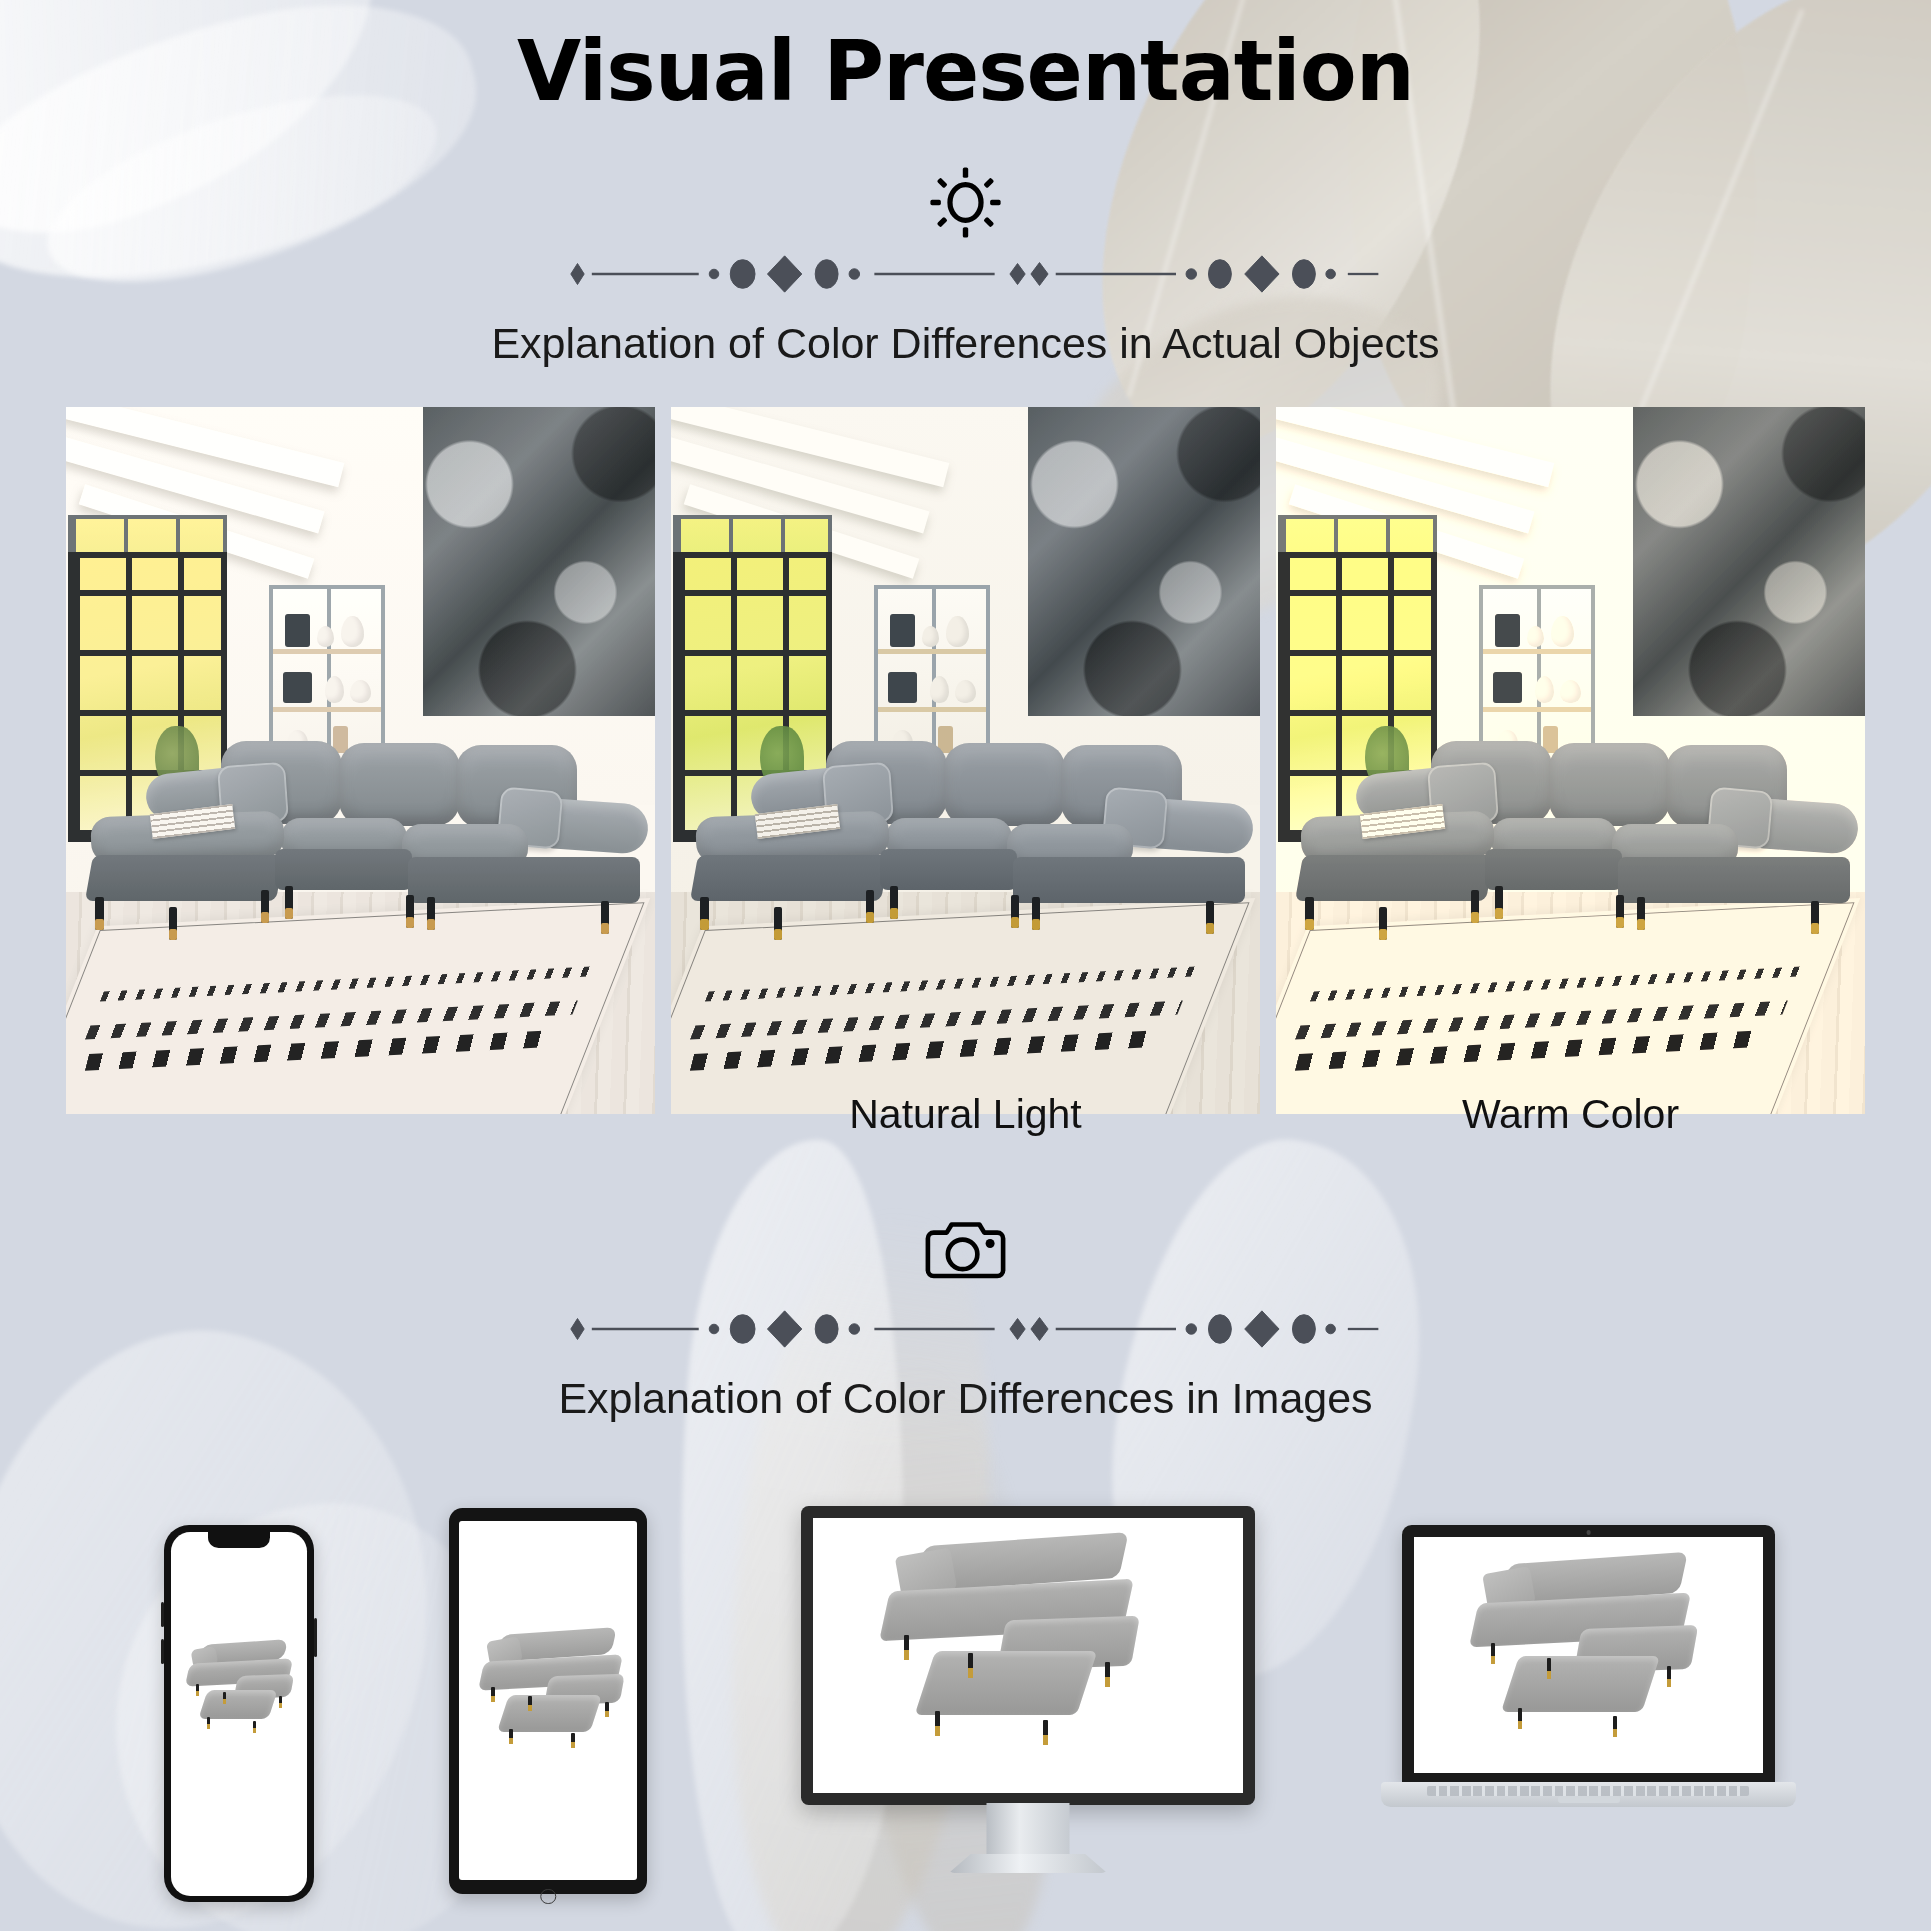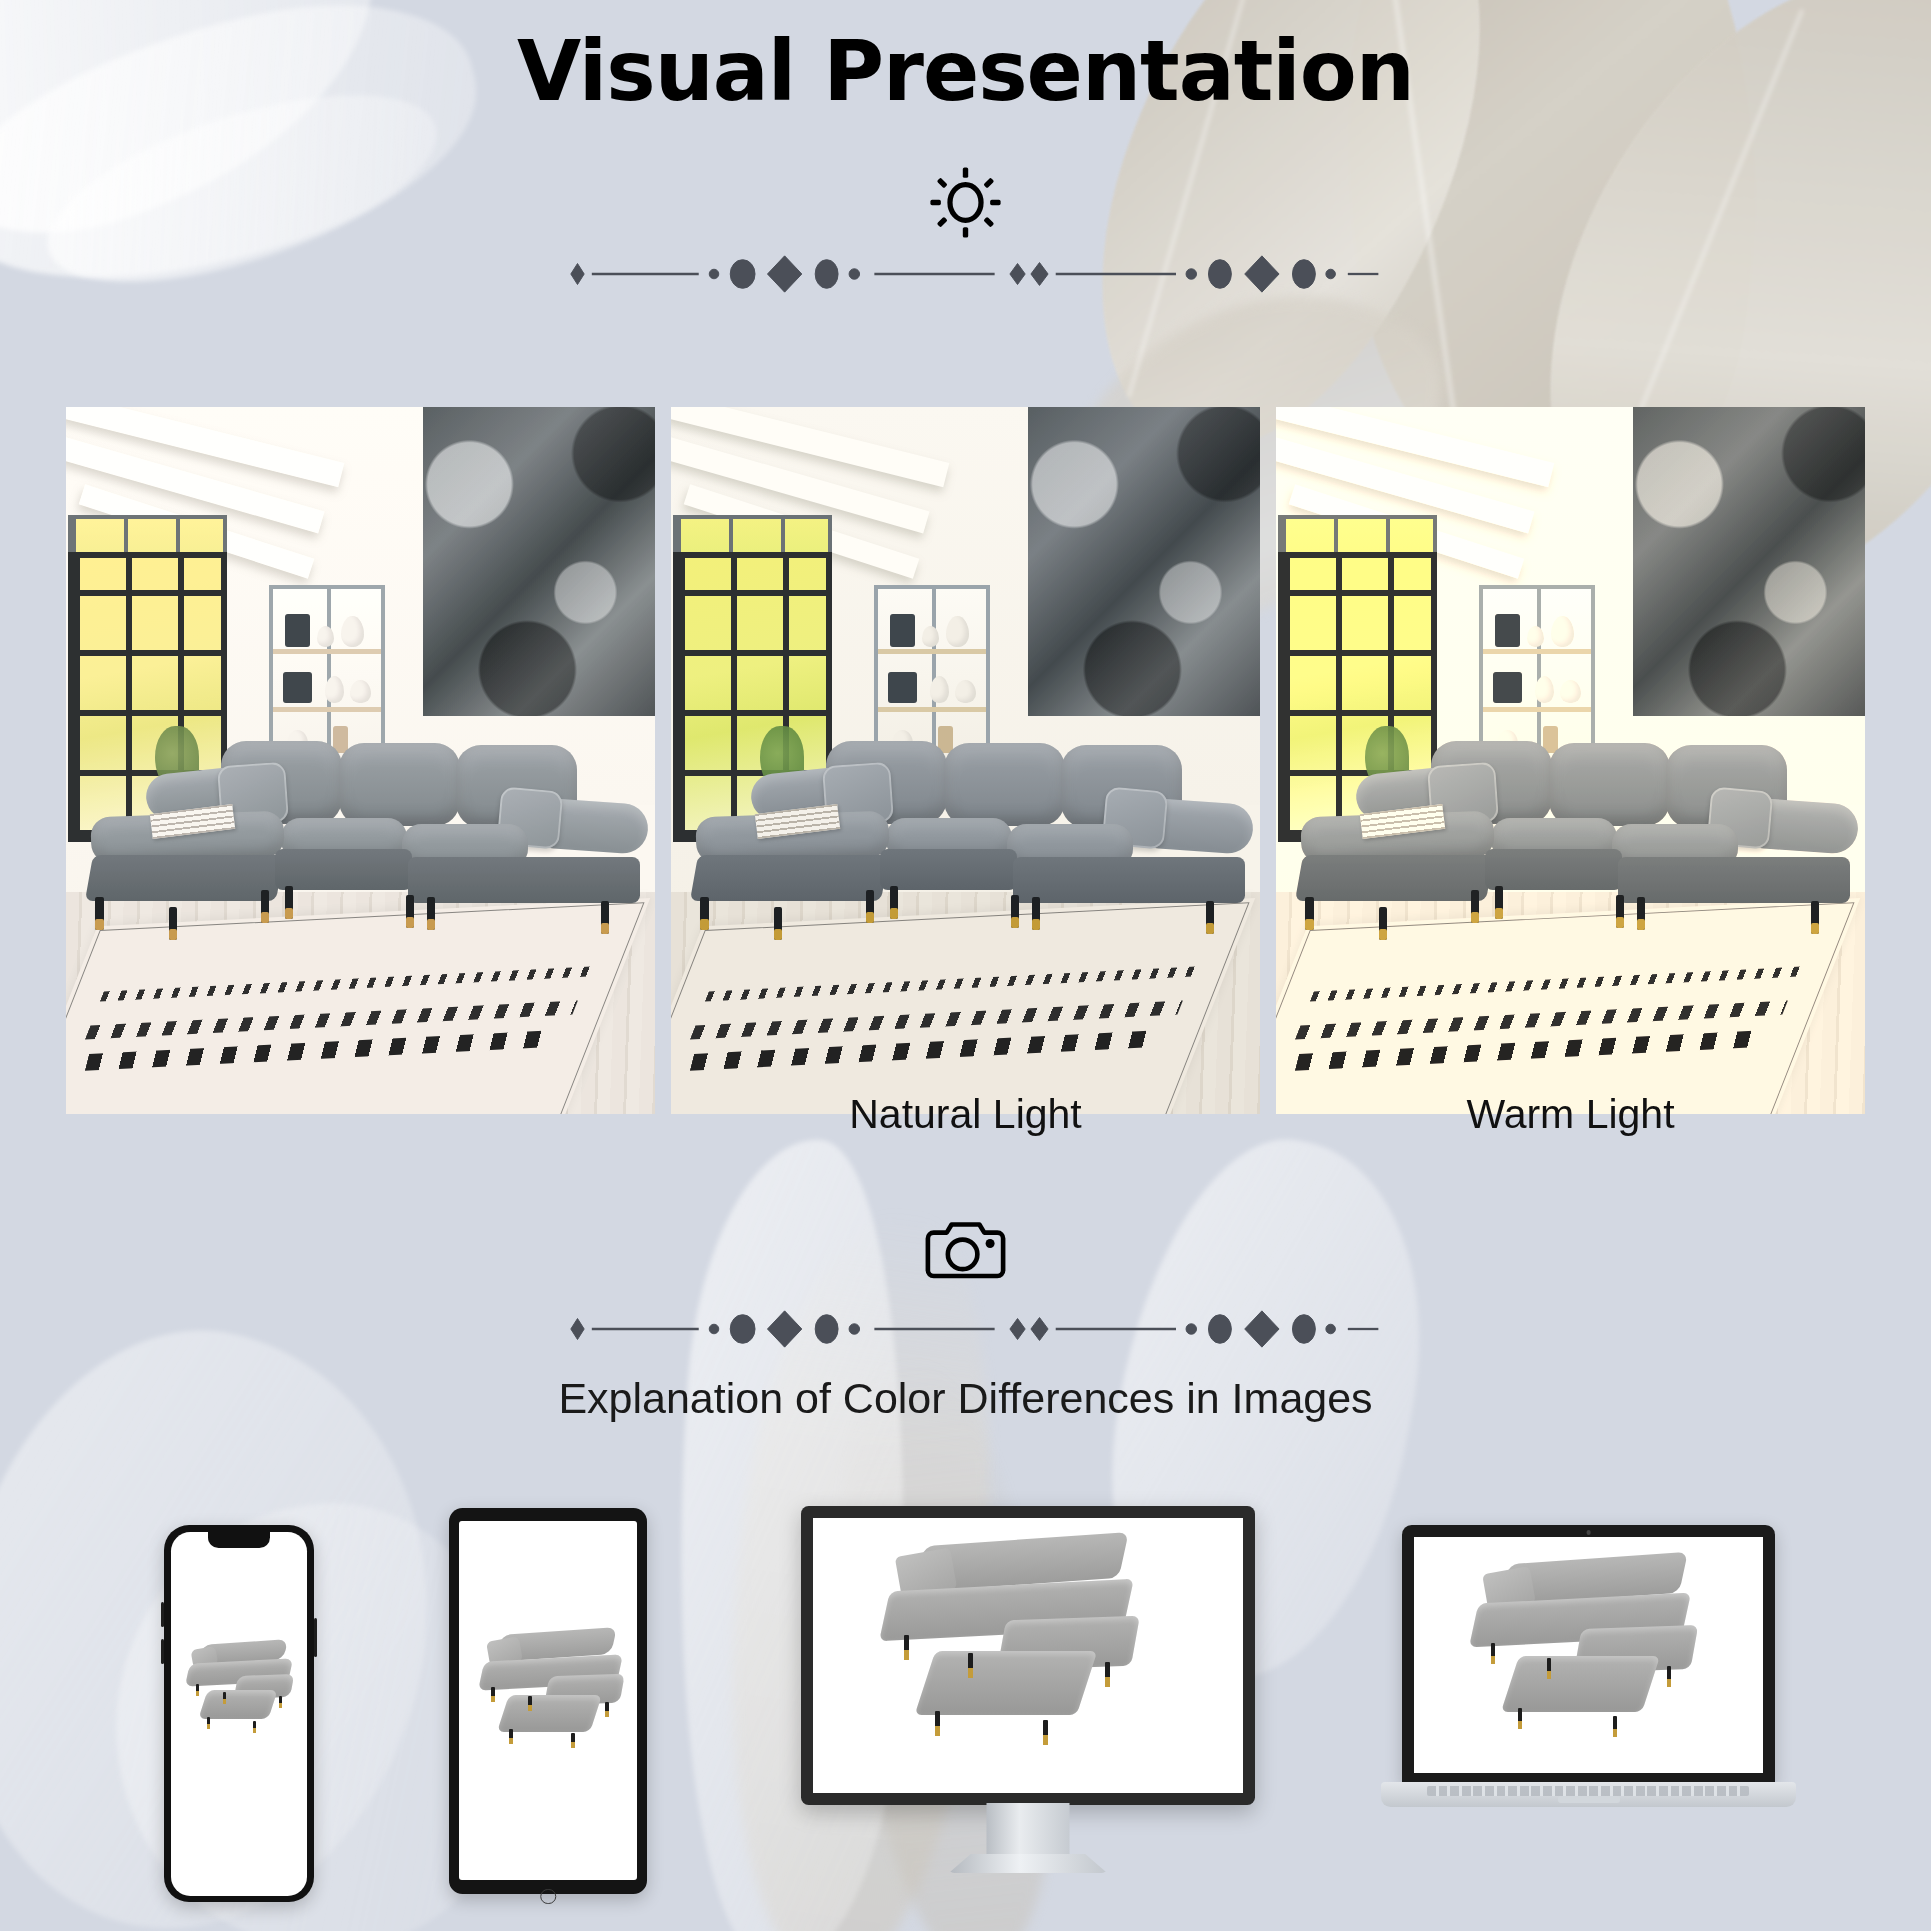--- a/index.html
+++ b/index.html
@@ -257,20 +257,21 @@
           <circle cx="676" cy="22" r="5.5"></circle>
           <ellipse cx="706" cy="22" rx="12" ry="15"></ellipse>
           <path d="M732 22 l18 -19 18 19 -18 19 z"></path>
           <ellipse cx="794" cy="22" rx="12" ry="15"></ellipse>
           <circle cx="822" cy="22" r="5"></circle>
           <line x1="840" y1="22" x2="872" y2="22" stroke-width="2.4"></line>
         </g>
       </svg>
     </div>
 
+    <div class="subhead subhead1">Explanation of Color Differences in Actual Objects</div>
 
     <div class="panels">
 
       <div class="panel p1">
         <div class="scene">
           <div class="wall"></div>
           <div class="ceilbeam" style="left:-39px;top:17.4px;width:319px;height:25px;transform:rotate(14deg);"></div>
           <div class="ceilbeam" style="left:-29px;top:64px;width:290px;height:23px;transform:rotate(16deg);"></div>
           <div class="ceilbeam" style="left:9.7px;top:114px;width:241px;height:21px;transform:rotate(18deg);"></div>
           <div class="stonewall"></div>
@@ -437,21 +438,21 @@
             <div class="leg" style="left:330px;top:154px;"></div>
             <div class="leg" style="left:351px;top:156px;"></div>
             <div class="leg" style="left:525px;top:160px;"></div>
           </div>
         </div>
       </div>
     </div>
 
     <div class="labels">
       <div class="lbl l2">Natural Light</div>
-      <div class="lbl l3">Warm Light</div>
+      <div class="lbl l3">Warm Color</div>
     </div>
 
     <div class="cam-wrap">
       <svg width="81" height="70" viewBox="0 0 56 48">
         <path d="M6 12 h9 l3.4 -5.6 h19.2 L41 12 h9 a4 4 0 0 1 4 4 v22 a4 4 0 0 1 -4 4 H6 a4 4 0 0 1 -4 -4 V16 a4 4 0 0 1 4 -4 z" fill="none" stroke="#000" stroke-width="3.2" stroke-linejoin="round"></path>
         <circle cx="26" cy="27" r="10.2" fill="none" stroke="#000" stroke-width="3.2"></circle>
         <circle cx="45" cy="19.5" r="3.1" fill="#000"></circle>
       </svg>
     </div>
 

